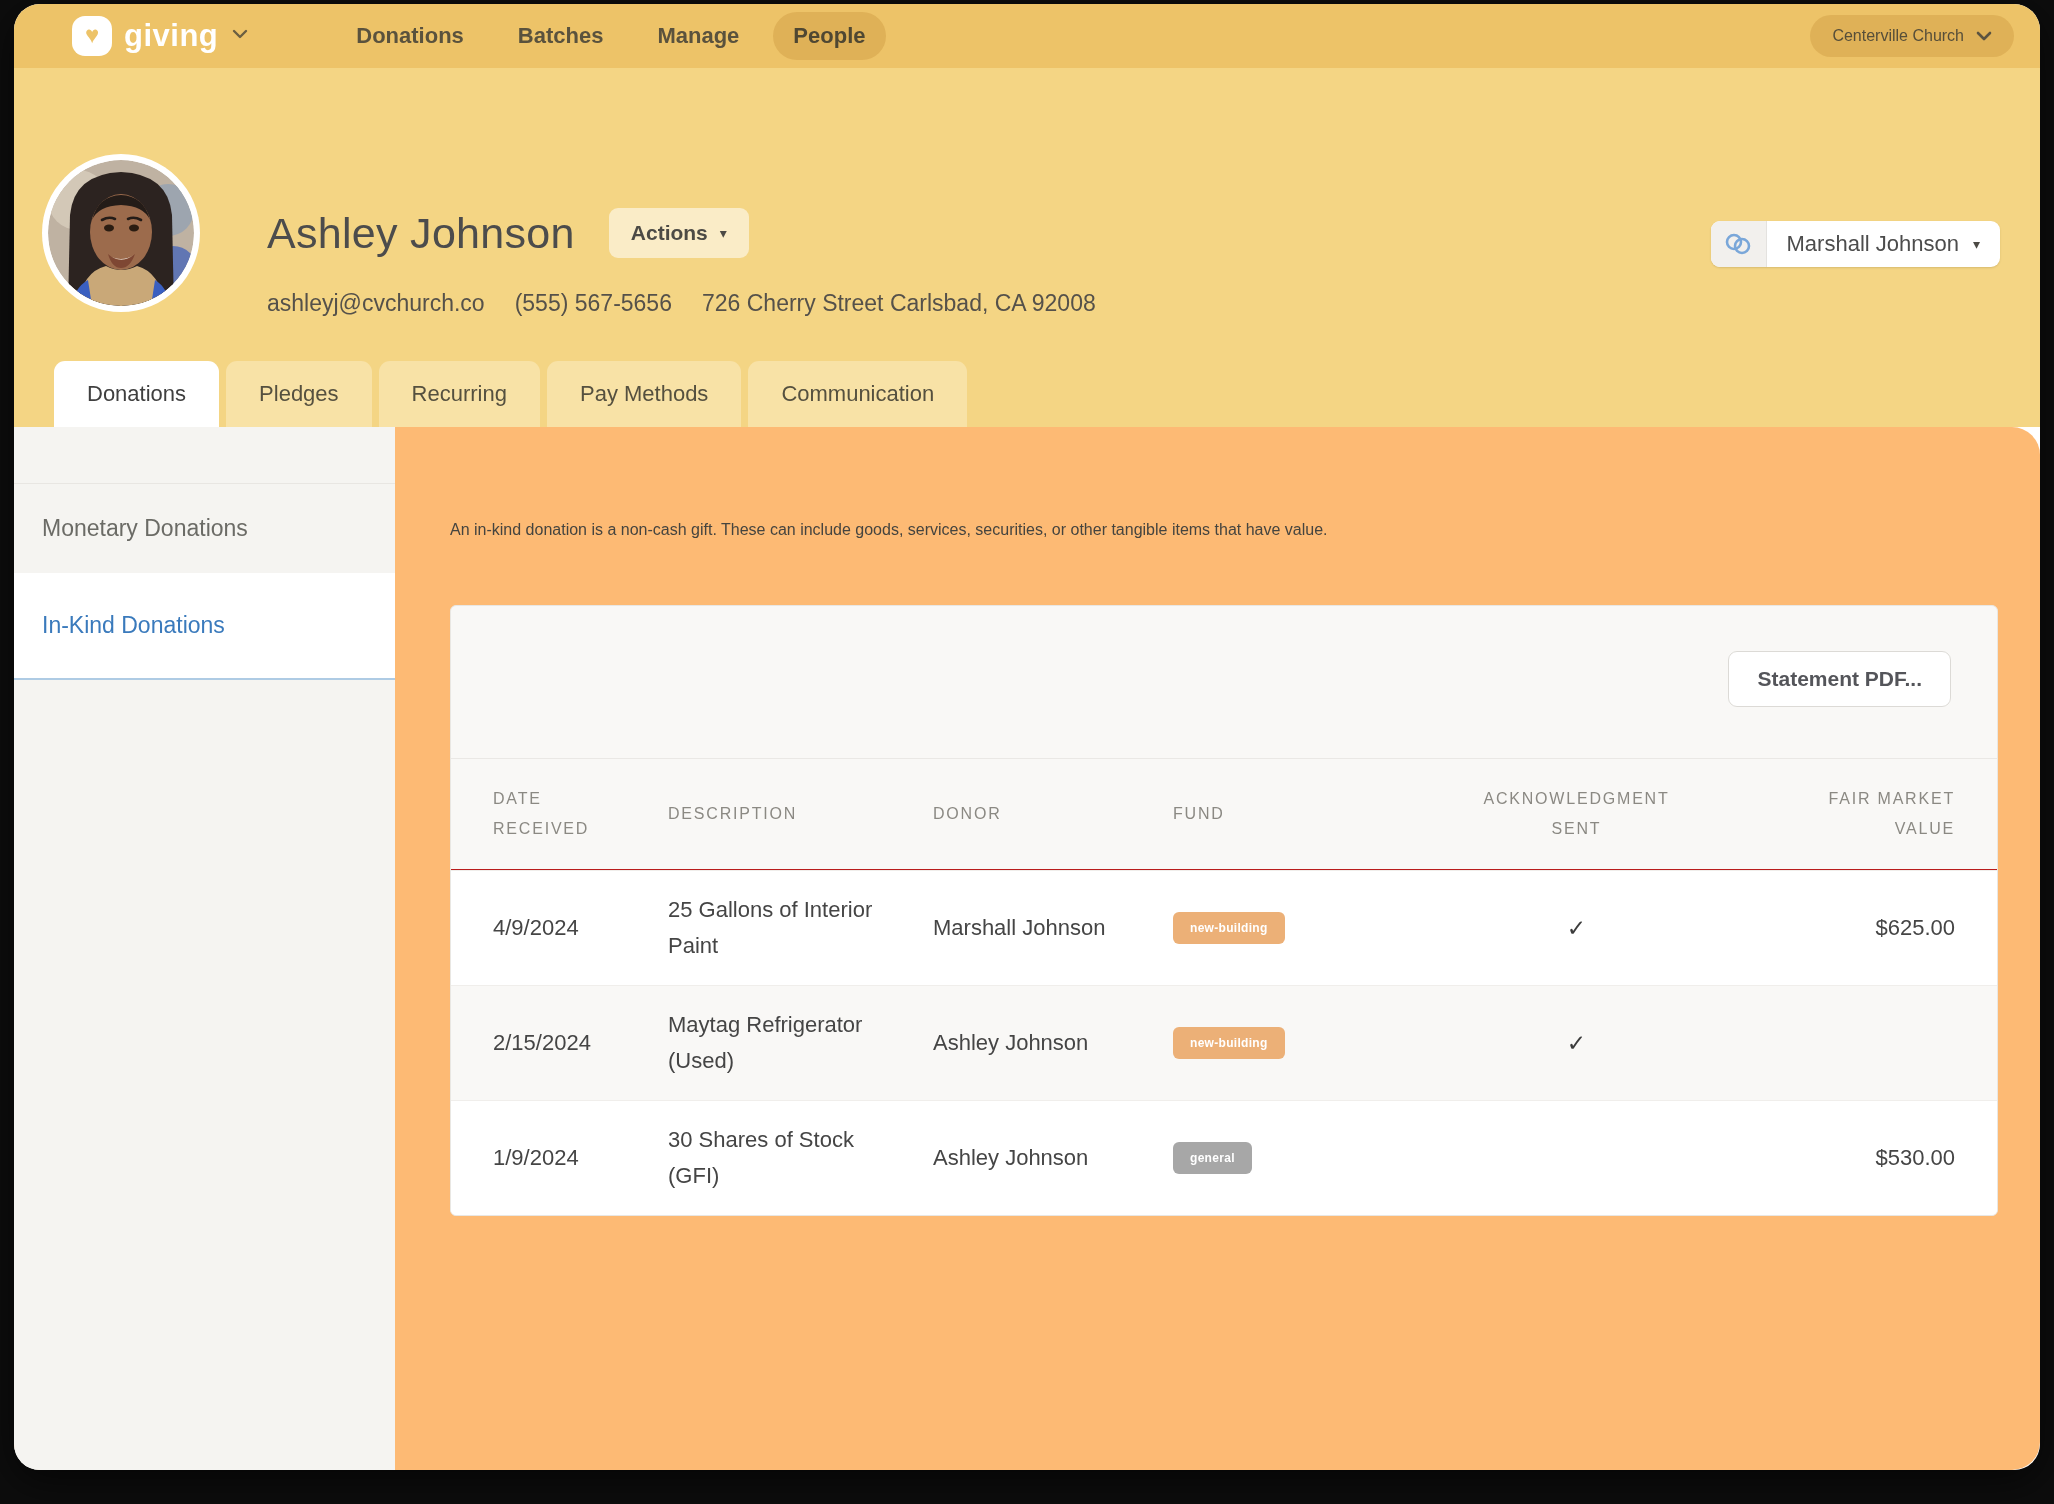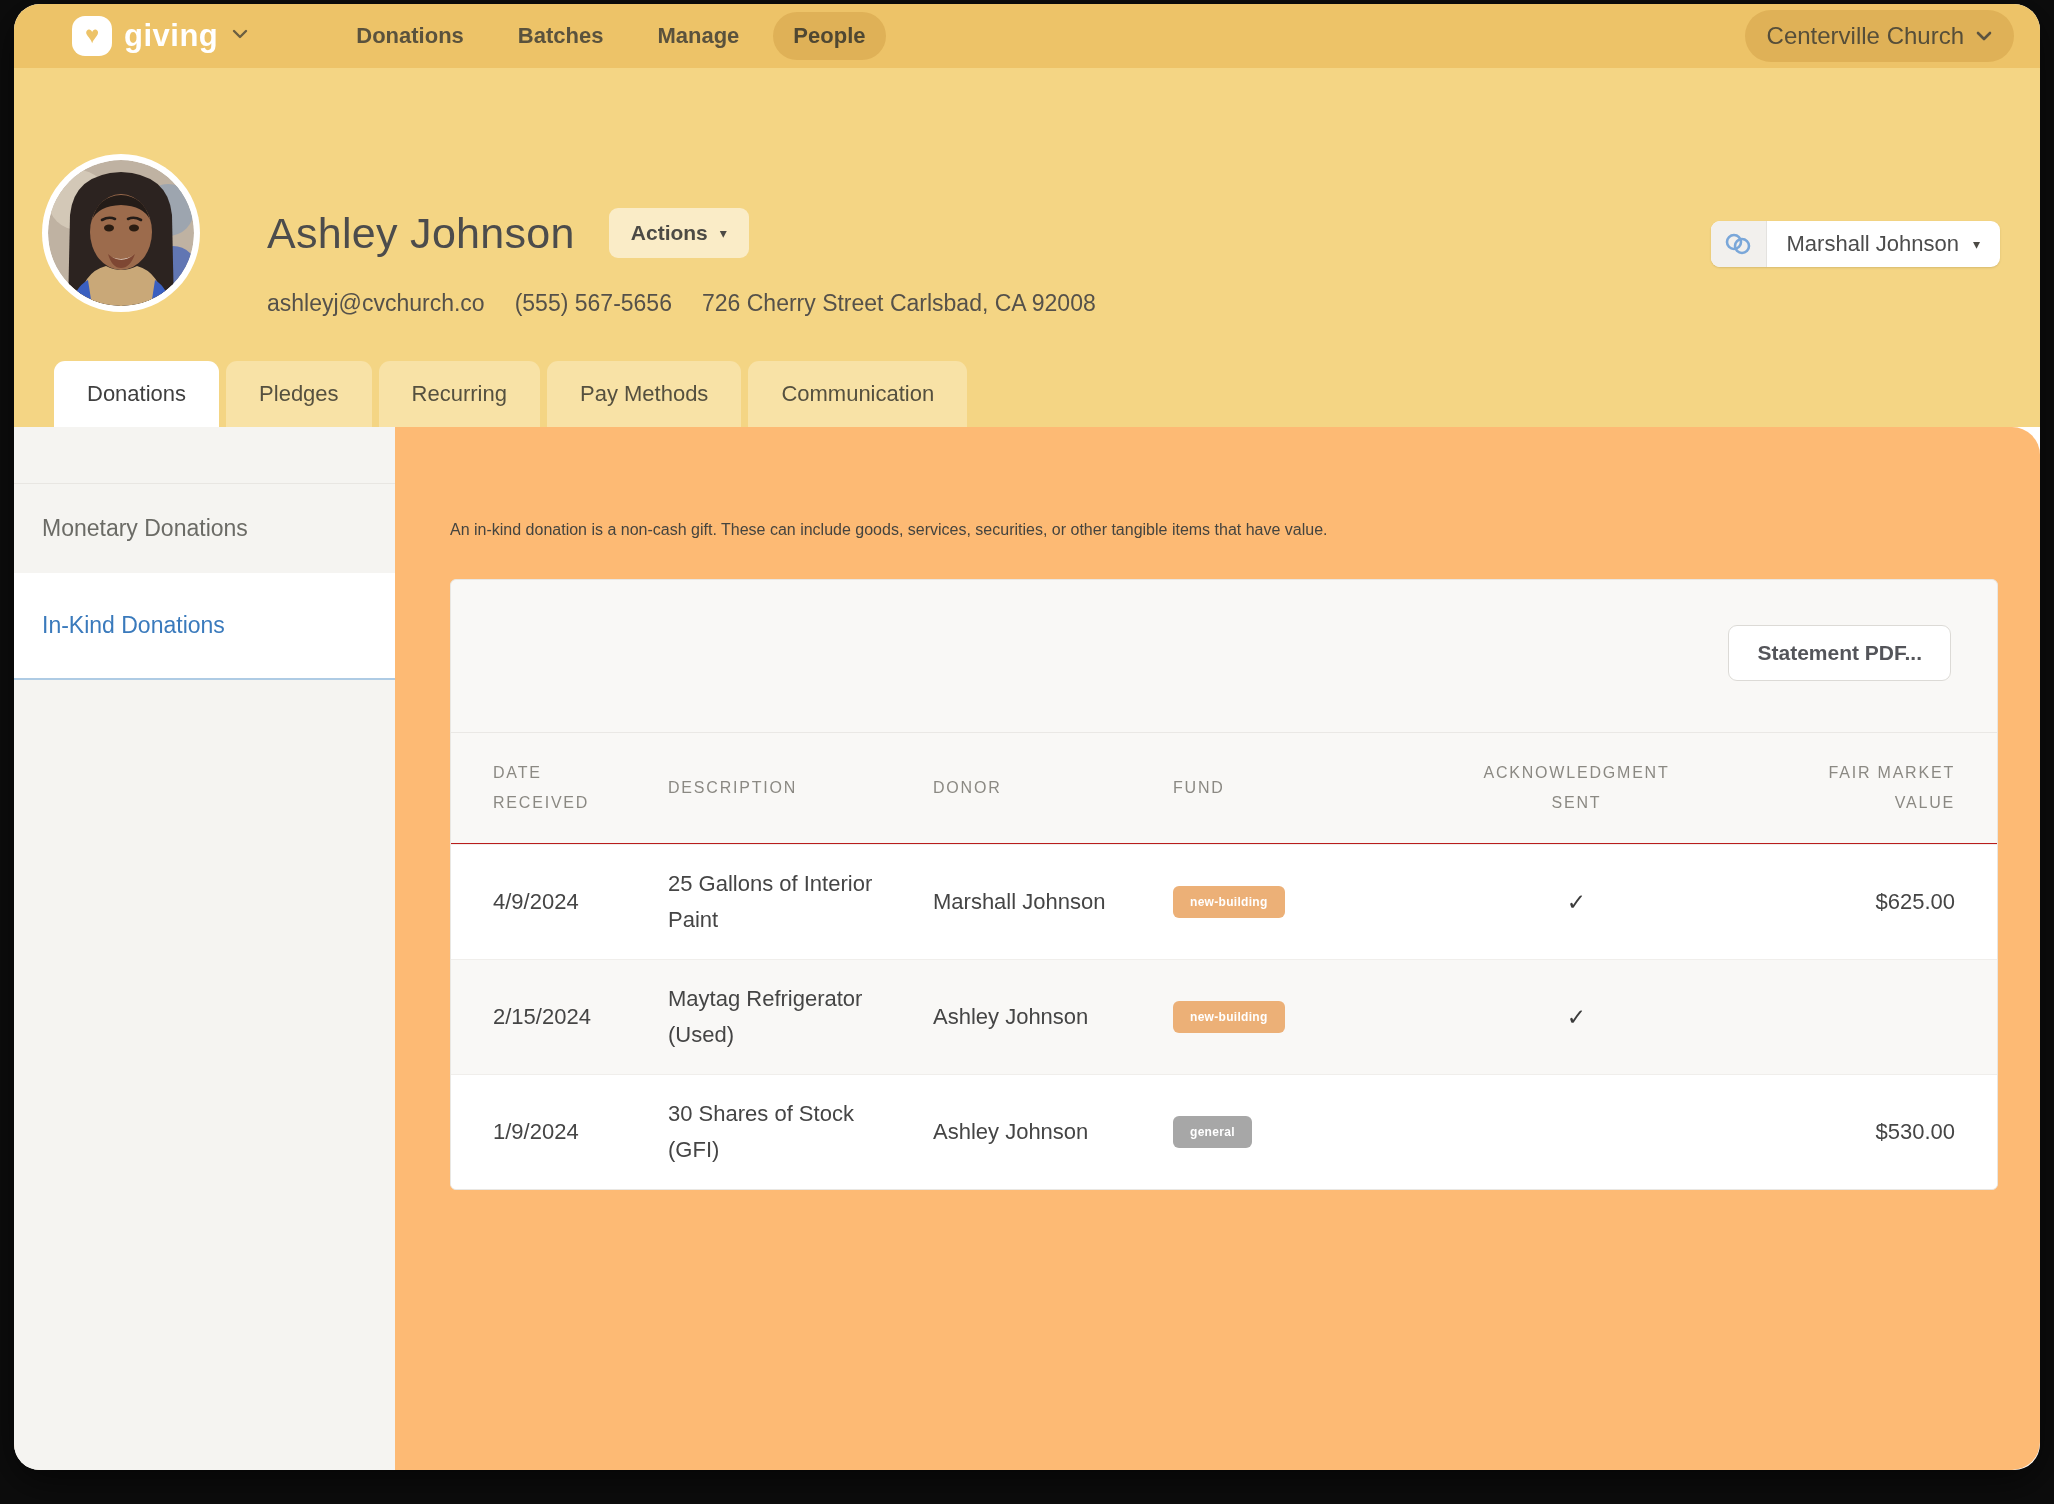--- a/index.html
+++ b/index.html
@@ -16,21 +16,21 @@
   .topbar{height:64px;background:var(--topbar);display:flex;align-items:center;padding:0 26px;}
   .logo{display:flex;align-items:center;gap:12px;margin-left:32px;}
   .logo-badge{width:40px;height:40px;background:#fff;border-radius:13px;display:flex;align-items:center;justify-content:center;}
   .logo-heart{font-size:24px;color:var(--topbar);line-height:1;transform:translateY(-1px);}
   .logo-text{color:#fff;font-size:31px;font-weight:bold;letter-spacing:.5px;}
   .logo-caret{color:#6b5f41;font-size:19px;margin-left:2px;transform:translateY(-3px);}
   .topnav{display:flex;align-items:center;gap:14px;margin-left:88px;}
   .topnav .nav-item{font-size:22px;font-weight:600;color:#5a523d;padding:11px 20px;border-radius:26px;cursor:pointer;}
   .topnav .nav-item.active{background:var(--pill);color:#4f4732;}
   .org-pill{margin-left:auto;background:var(--pill);border-radius:26px;padding:12px 22px;display:flex;align-items:center;gap:12px;
-            font-size:24px;color:#564e39;font-weight:500;cursor:pointer;}
+            font-size:16px;color:#564e39;font-weight:500;cursor:pointer;}
   .chev{width:16px;height:10px;display:inline-block;}
   
   .header-band{height:359px;background:var(--header-band);position:relative;}
   .avatar-ring{position:absolute;left:28px;top:86px;width:158px;height:158px;border-radius:50%;background:#fff;
                display:flex;align-items:center;justify-content:center;overflow:hidden;}
   .avatar-ring svg{width:146px;height:146px;border-radius:50%;}
   .name-row{position:absolute;left:253px;top:140px;display:flex;align-items:center;gap:34px;}
   .person-name{font-size:43px;font-weight:500;color:var(--text-dark);letter-spacing:.3px;}
   .actions-btn{background:rgba(255,255,255,.55);border:none;border-radius:9px;padding:13px 22px;font-size:21px;font-weight:600;
                color:#4c4a45;display:flex;align-items:center;gap:12px;cursor:pointer;font-family:inherit;}
@@ -53,21 +53,21 @@
   .side-item{height:90px;display:flex;align-items:center;padding-left:28px;font-size:23px;color:#6b6b66;
              border-top:1px solid #e8e6e2;cursor:pointer;}
   .side-item.active{background:#fff;color:var(--link-blue);border-top:none;height:107px;border-bottom:2px solid #aecbe4;}
   .main{flex:1;padding:62px 42px 0 55px;}
   .main-head{display:flex;align-items:flex-start;justify-content:space-between;}
   .main-title{font-size:28px;font-weight:500;color:#4b4b47;margin-top:4px;}
   .new-btn{background:#fff;border:1.5px solid #6f9a5e;color:var(--accent-green);font-weight:700;font-size:20px;
            border-radius:8px;padding:11px 22px;cursor:pointer;font-family:inherit;}
   .main-desc{margin-top:32px;font-size:16px;color:#45443f;}
   
-  .card{margin-top:40px;border:1px solid #e9e7e3;border-radius:6px;background:var(--card-header-bg);overflow:hidden;}
+  .card{margin-top:66px;border:1px solid #e9e7e3;border-radius:6px;background:var(--card-header-bg);overflow:hidden;}
   .card-top{height:152px;position:relative;}
   .stmt-btn{position:absolute;right:46px;top:45px;background:#fff;border:1px solid #dcdad6;border-radius:9px;
             padding:15px 28px;font-size:21px;font-weight:700;color:#54555a;cursor:pointer;font-family:inherit;}
   .grid-row{display:grid;grid-template-columns:175px 265px 240px 245px 1fr 220px;padding:0 42px;align-items:center;}
   .thead{border-top:1px solid #eae8e5;border-bottom:1px solid #b91c1c;height:112px;background:var(--card-header-bg);}
   .th{font-size:16px;letter-spacing:1.8px;color:#8b8983;font-weight:500;text-transform:uppercase;line-height:1.9;}
   .th.wrap-narrow{max-width:115px;}
   .th.c{text-align:center;justify-self:center;max-width:210px;}
   .th.r{text-align:right;justify-self:end;max-width:160px;}
   .trow{height:115px;background:#fff;border-top:1px solid #f0eeeb;font-size:22px;color:#454545;}

